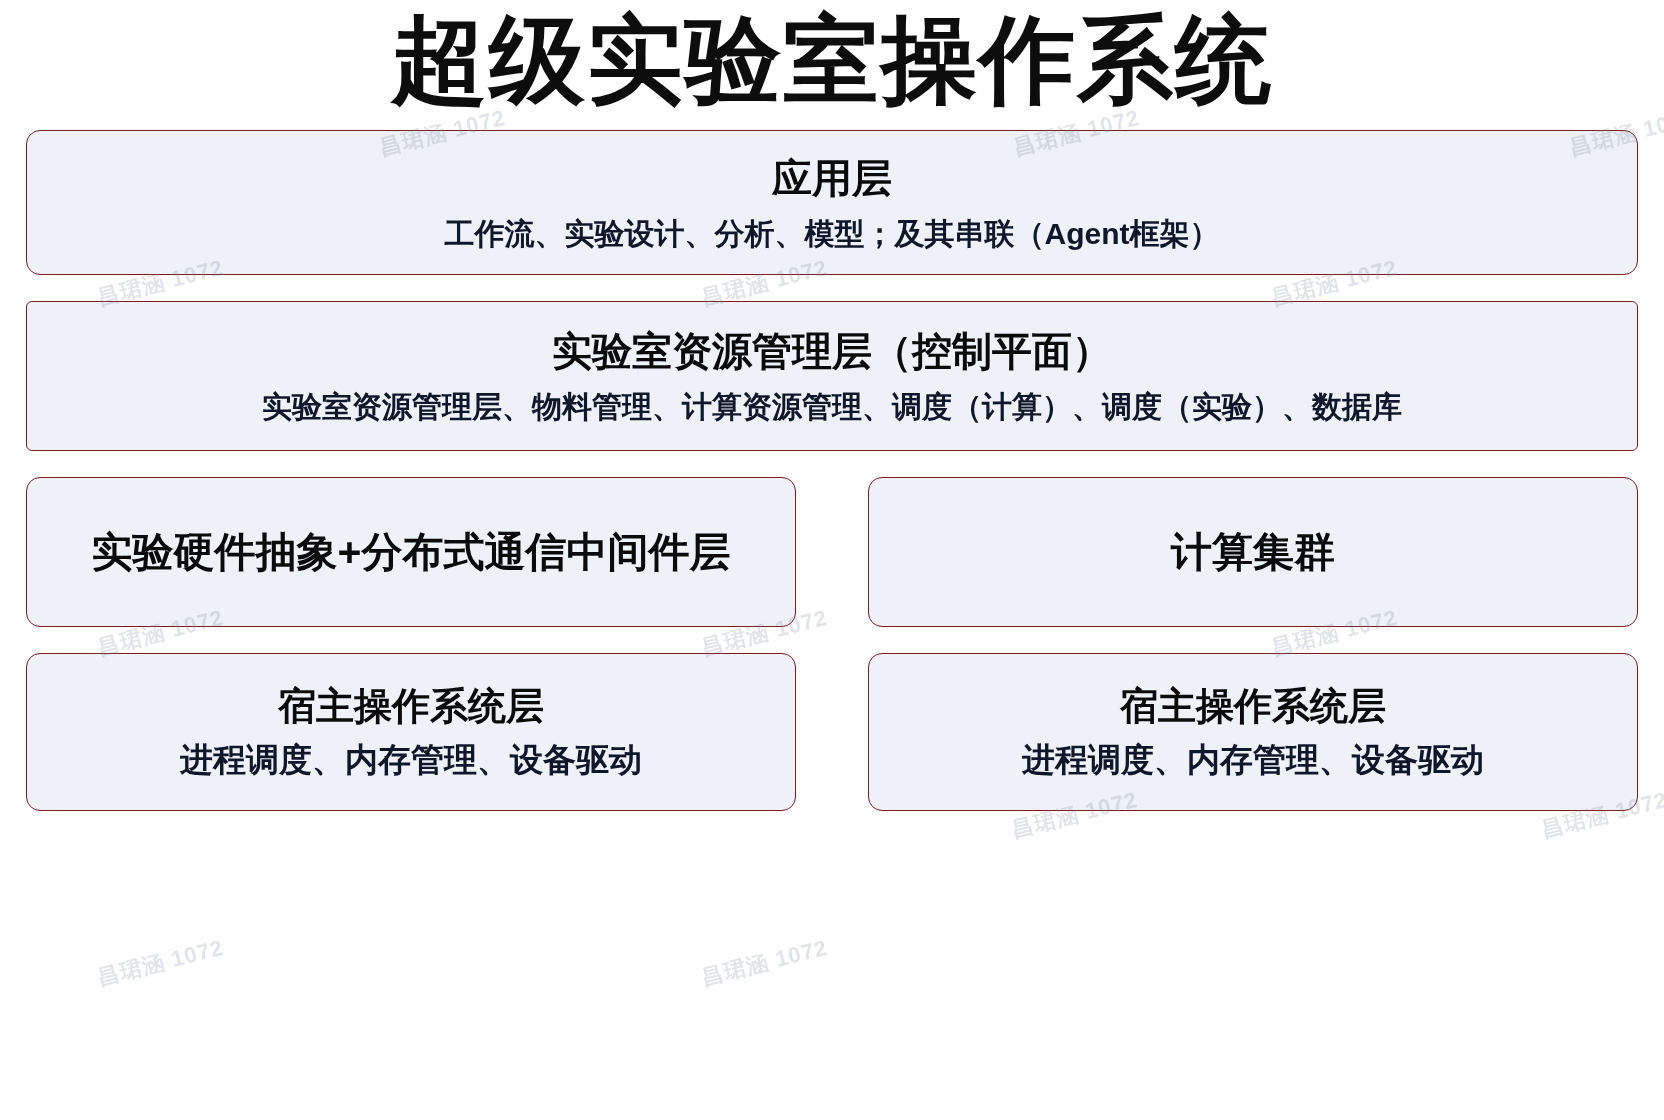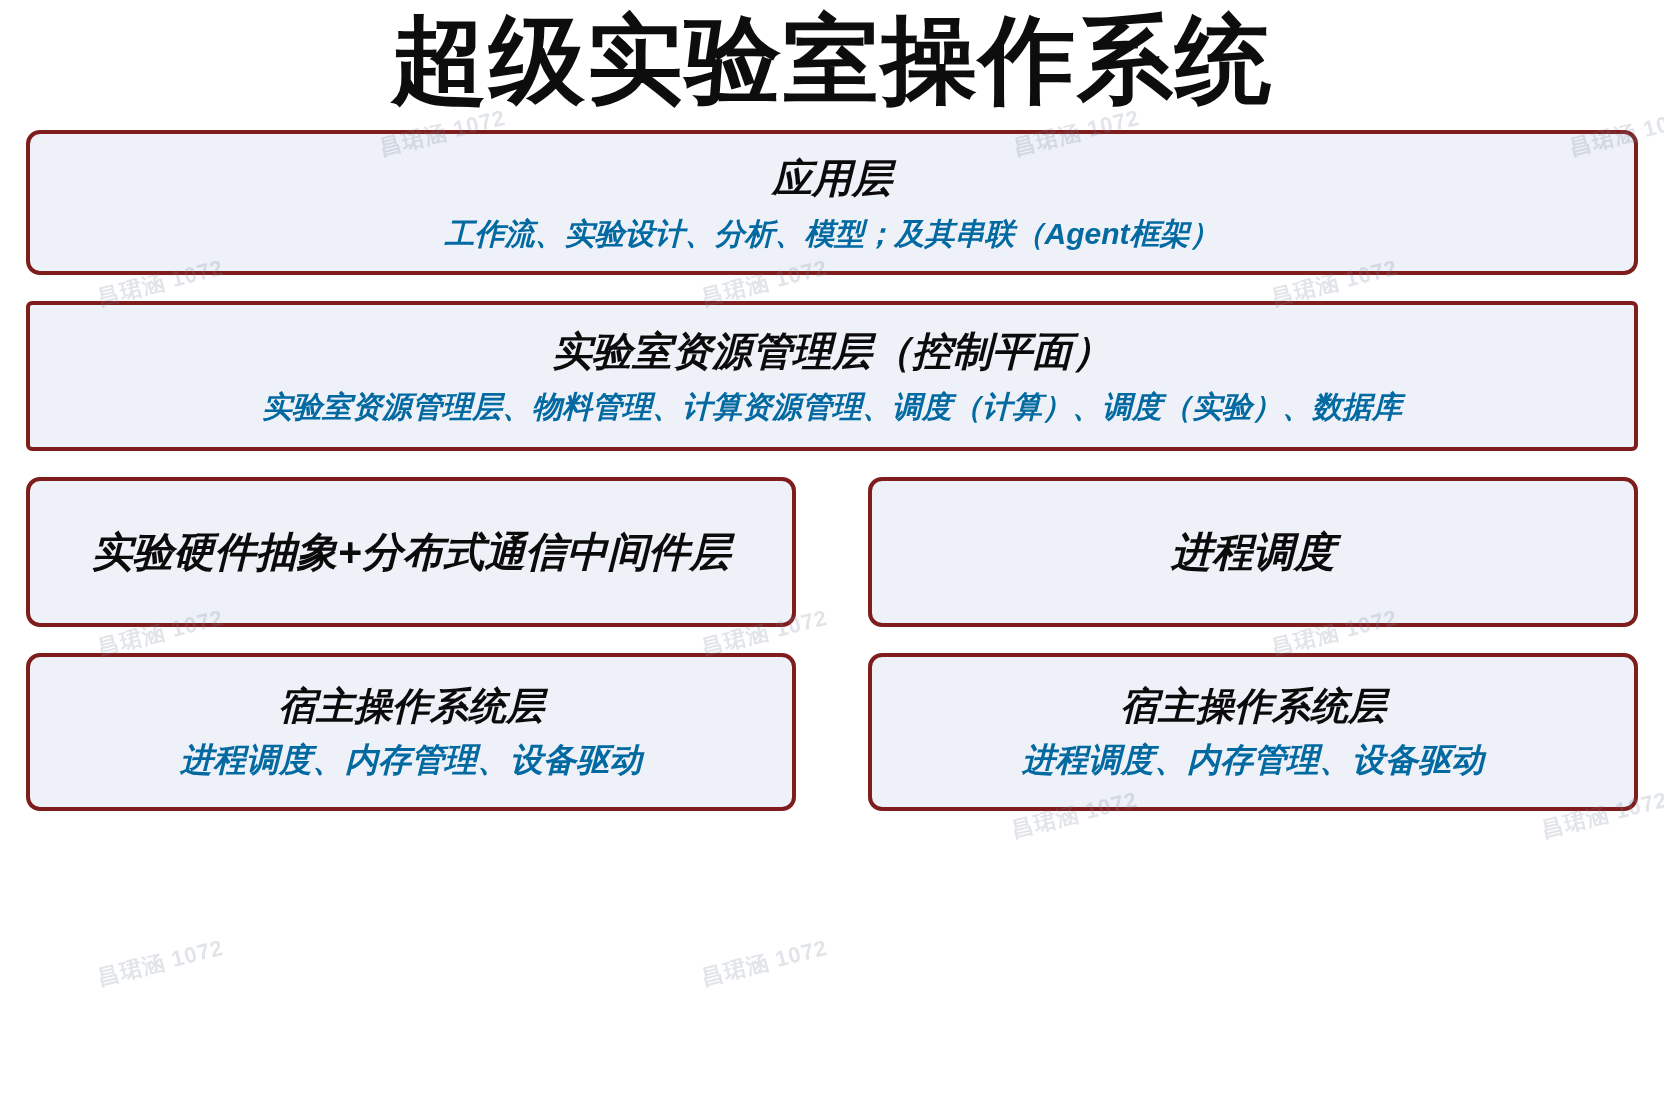--- a/index.html
+++ b/index.html
@@ -34,38 +34,37 @@
     padding-top: 12px;
     padding-bottom: 22px;
     color: #0d0d0d;
     white-space: nowrap;
   }
 
   
   .box {
     box-sizing: border-box;
     background: #eef1f8;
-    border: 4px solid #7f1d1d;
+    border: 1px solid #7f1d1d;
     border-radius: 14px;
     display: flex;
     flex-direction: column;
     align-items: center;
     justify-content: center;
     text-align: center;
     position: relative;
     z-index: 2;
-    font-style: italic;
   }
   .box .b-title {
     font-weight: 800;
     color: #0b0b0b;
   }
   .box .b-sub {
     font-weight: 700;
-    color: #0369a1;
+    color: #0f172a;
   }
 
   
   .row-full { margin-bottom: 26px; }
   #app-layer {
     height: 145px;
     width: 100%;
   }
   #app-layer .b-title { font-size: 40px; margin-bottom: 8px; }
   #app-layer .b-sub   { font-size: 30px; }
@@ -145,21 +144,21 @@
   </div>
 
   <div class="two-col">
     <div class="col">
       <div class="box" id="hw-abstract-layer">
         <div class="b-title">实验硬件抽象+分布式通信中间件层</div>
       </div>
     </div>
     <div class="col">
       <div class="box" id="node-agent-layer">
-        <div class="b-title">进程调度</div>
+        <div class="b-title">计算集群</div>
       </div>
     </div>
   </div>
 
   <div class="two-col">
     <div class="col">
       <div class="box" id="host-os-left">
         <div class="b-title">宿主操作系统层</div>
         <div class="b-sub">进程调度、内存管理、设备驱动</div>
       </div>

